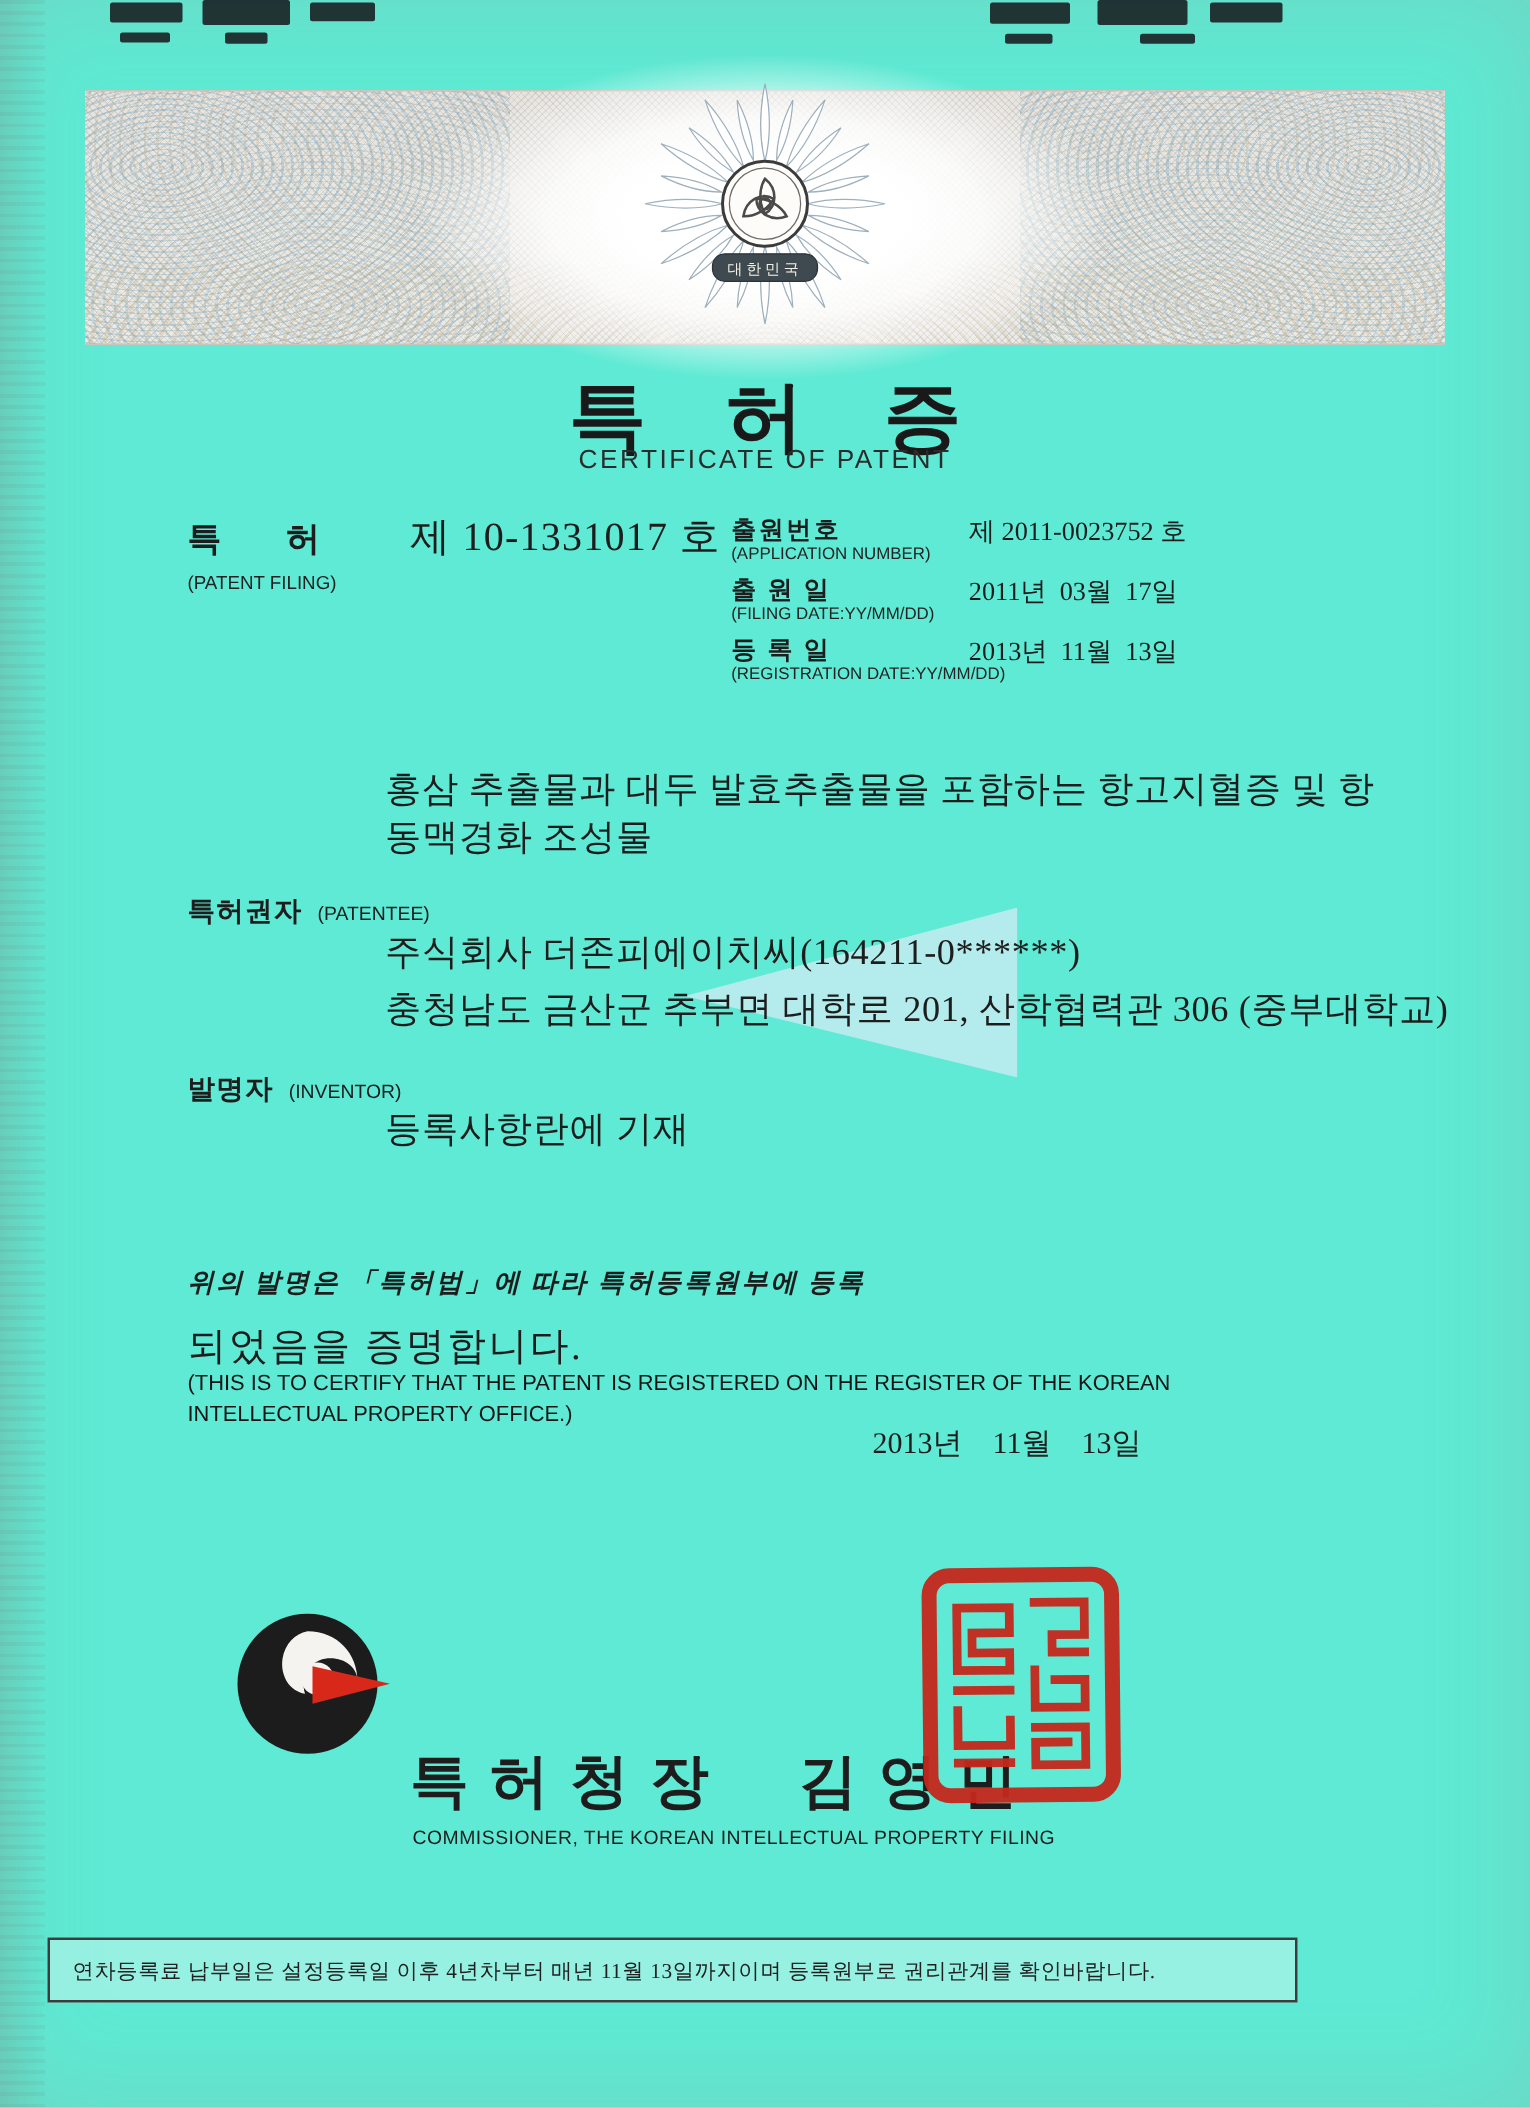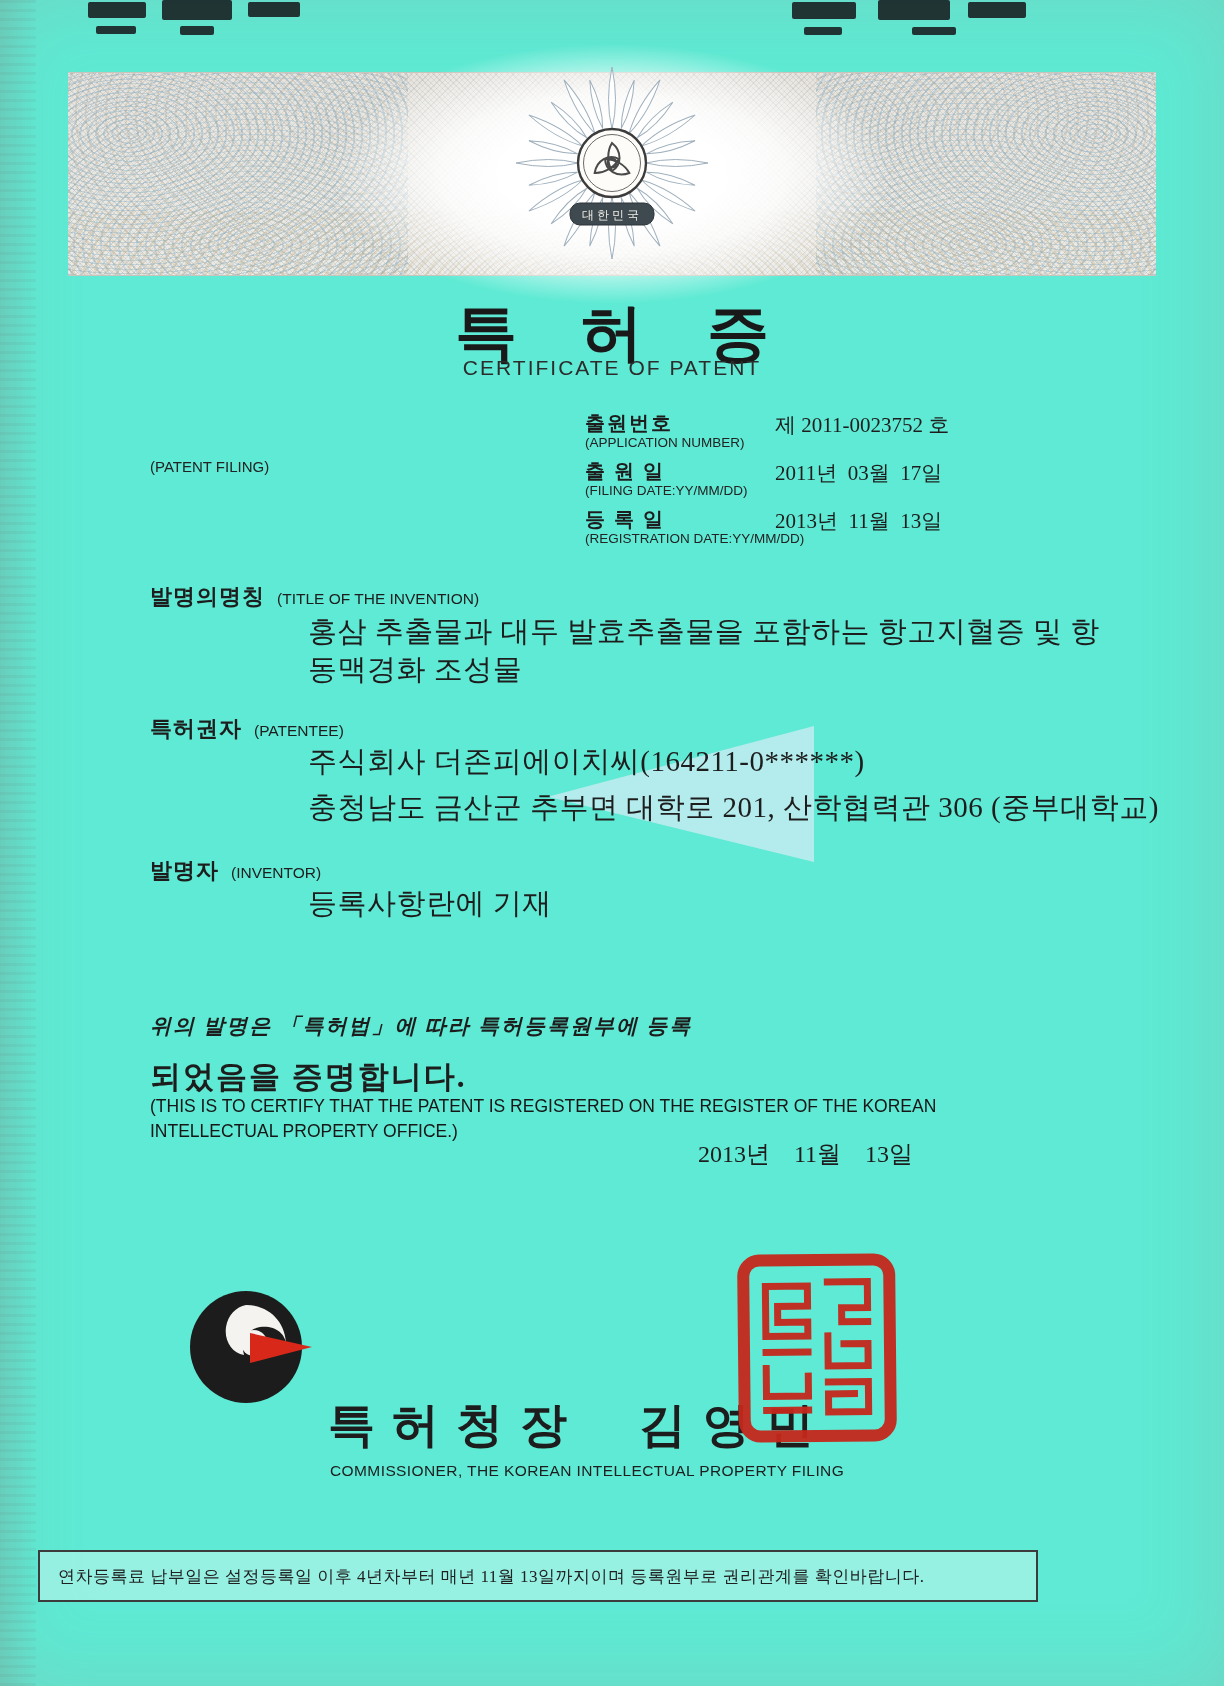--- a/index.html
+++ b/index.html
@@ -92,21 +92,21 @@
   .sec-label .kr{font-size:22px;font-weight:700;letter-spacing:1px;}
   .sec-label .en{font-family:"Liberation Sans","DejaVu Sans",sans-serif;font-size:15.5px;margin-left:8px;}
   .sec-val{position:absolute;left:308px;font-size:29px;letter-spacing:.5px;white-space:nowrap;}
   .watermark{
     position:absolute;left:548px;top:726px;width:266px;height:136px;
     clip-path:polygon(0 52%,100% 0,100% 100%);
     opacity:.75;z-index:0;
   }
   
   .stmt1{position:absolute;left:150px;top:1012px;font-size:21px;font-weight:600;letter-spacing:2px;white-space:nowrap;font-style:italic;}
-  .stmt2{position:absolute;left:150px;top:1056px;font-size:31px;font-weight:700;letter-spacing:2px;}
+  .stmt2{position:absolute;left:150px;top:1056px;font-size:31px;font-weight:400;letter-spacing:2px;}
   .stmt-en{position:absolute;left:150px;
     font-family:"Liberation Sans","DejaVu Sans",sans-serif;font-size:17.5px;color:#161616;white-space:nowrap;}
   .cert-date{position:absolute;left:698px;top:1138px;font-size:24px;white-space:pre;}
   
   .kipo-logo{position:absolute;left:188px;top:1283px;}
   .commissioner{position:absolute;left:328px;top:1394px;font-size:47px;font-weight:700;
     letter-spacing:17px;word-spacing:26px;white-space:nowrap;z-index:1;}
   .commissioner-en{position:absolute;left:330px;top:1462px;
     font-family:"Liberation Sans","DejaVu Sans",sans-serif;font-size:15.5px;letter-spacing:.4px;z-index:1;}
   .seal{position:absolute;left:736px;top:1252px;z-index:2;opacity:.95;transform:rotate(-.6deg);}
@@ -183,44 +183,44 @@
         <circle r="4.5"></circle>
       </g>
       <rect x="-42" y="40" width="84" height="22" rx="10" fill="#3e4950" stroke="#2c343a"></rect>
       <text x="0" y="56" text-anchor="middle" font-size="12" letter-spacing="3" fill="#f3efe6" font-family="Liberation Sans, DejaVu Sans, sans-serif">대한민국</text>
     </svg>
   </div>
 
   <div class="title-kr">특허증</div>
   <div class="title-en">CERTIFICATE OF PATENT</div>
 
+  <div class="pn-row">
+    <span class="pn-label">특허</span>
+    <span class="pn-value">제 10-1331017 호</span>
+  </div>
   <div class="pn-sub">(PATENT FILING)</div>
 
   <div class="info">
     <div class="row" style="top:0;">
       <div class="kr">출원번호</div>
       <div class="en">(APPLICATION NUMBER)</div>
       <div class="val">제 2011-0023752 호</div>
     </div>
     <div class="row" style="top:48px;">
       <div class="kr">출 원 일</div>
       <div class="en">(FILING DATE:YY/MM/DD)</div>
       <div class="val">2011년  03월  17일</div>
     </div>
     <div class="row" style="top:96px;">
       <div class="kr">등 록 일</div>
       <div class="en">(REGISTRATION DATE:YY/MM/DD)</div>
       <div class="val">2013년  11월  13일</div>
     </div>
   </div>
 
-  <div class="sec-label" style="top:582px;">
-    <span class="kr">발명의명칭</span>
-    <span class="en">(TITLE OF THE INVENTION)</span>
-  </div>
   <div class="sec-val" style="top:612px;">홍삼 추출물과 대두 발효추출물을 포함하는 항고지혈증 및 항</div>
   <div class="sec-val" style="top:650px;">동맥경화 조성물</div>
 
   <div class="watermark" style="background:#d2ecf6;"></div>
   <div class="sec-label" style="top:714px;">
     <span class="kr">특허권자</span>
     <span class="en">(PATENTEE)</span>
   </div>
   <div class="sec-val" style="top:742px;z-index:1;">주식회사 더존피에이치씨(164211-0******)</div>
   <div class="sec-val" style="top:788px;z-index:1;">충청남도 금산군 추부면 대학로 201, 산학협력관 306 (중부대학교)</div>

